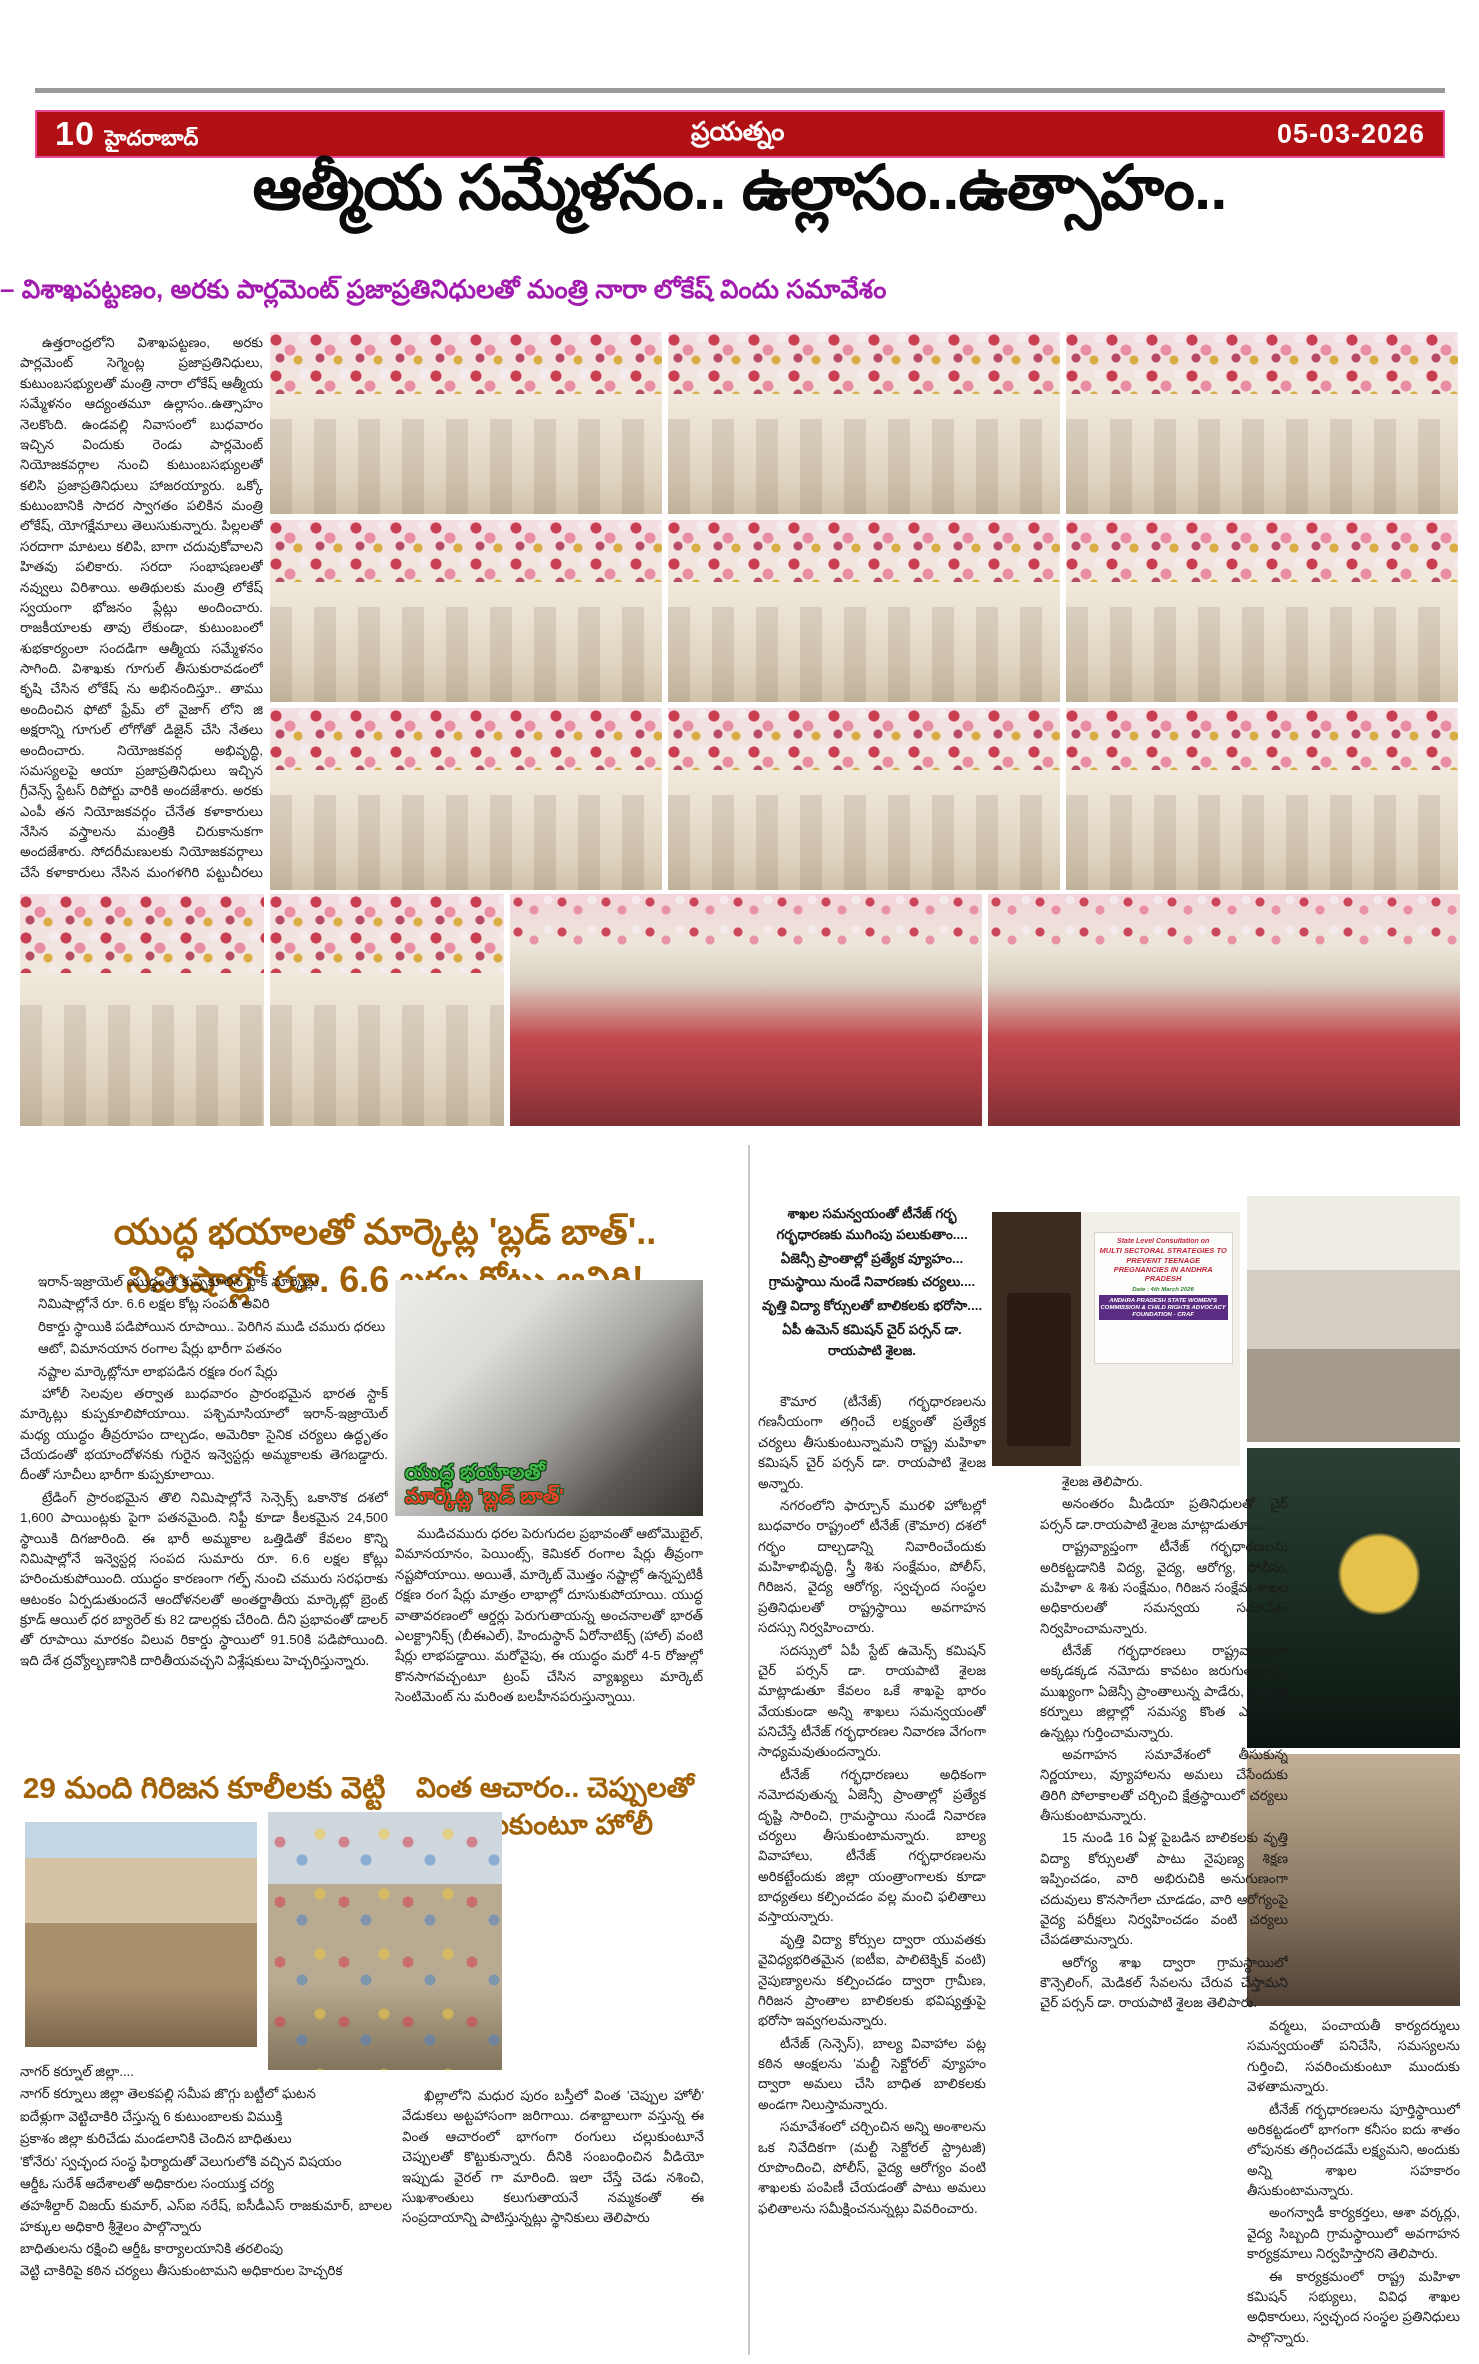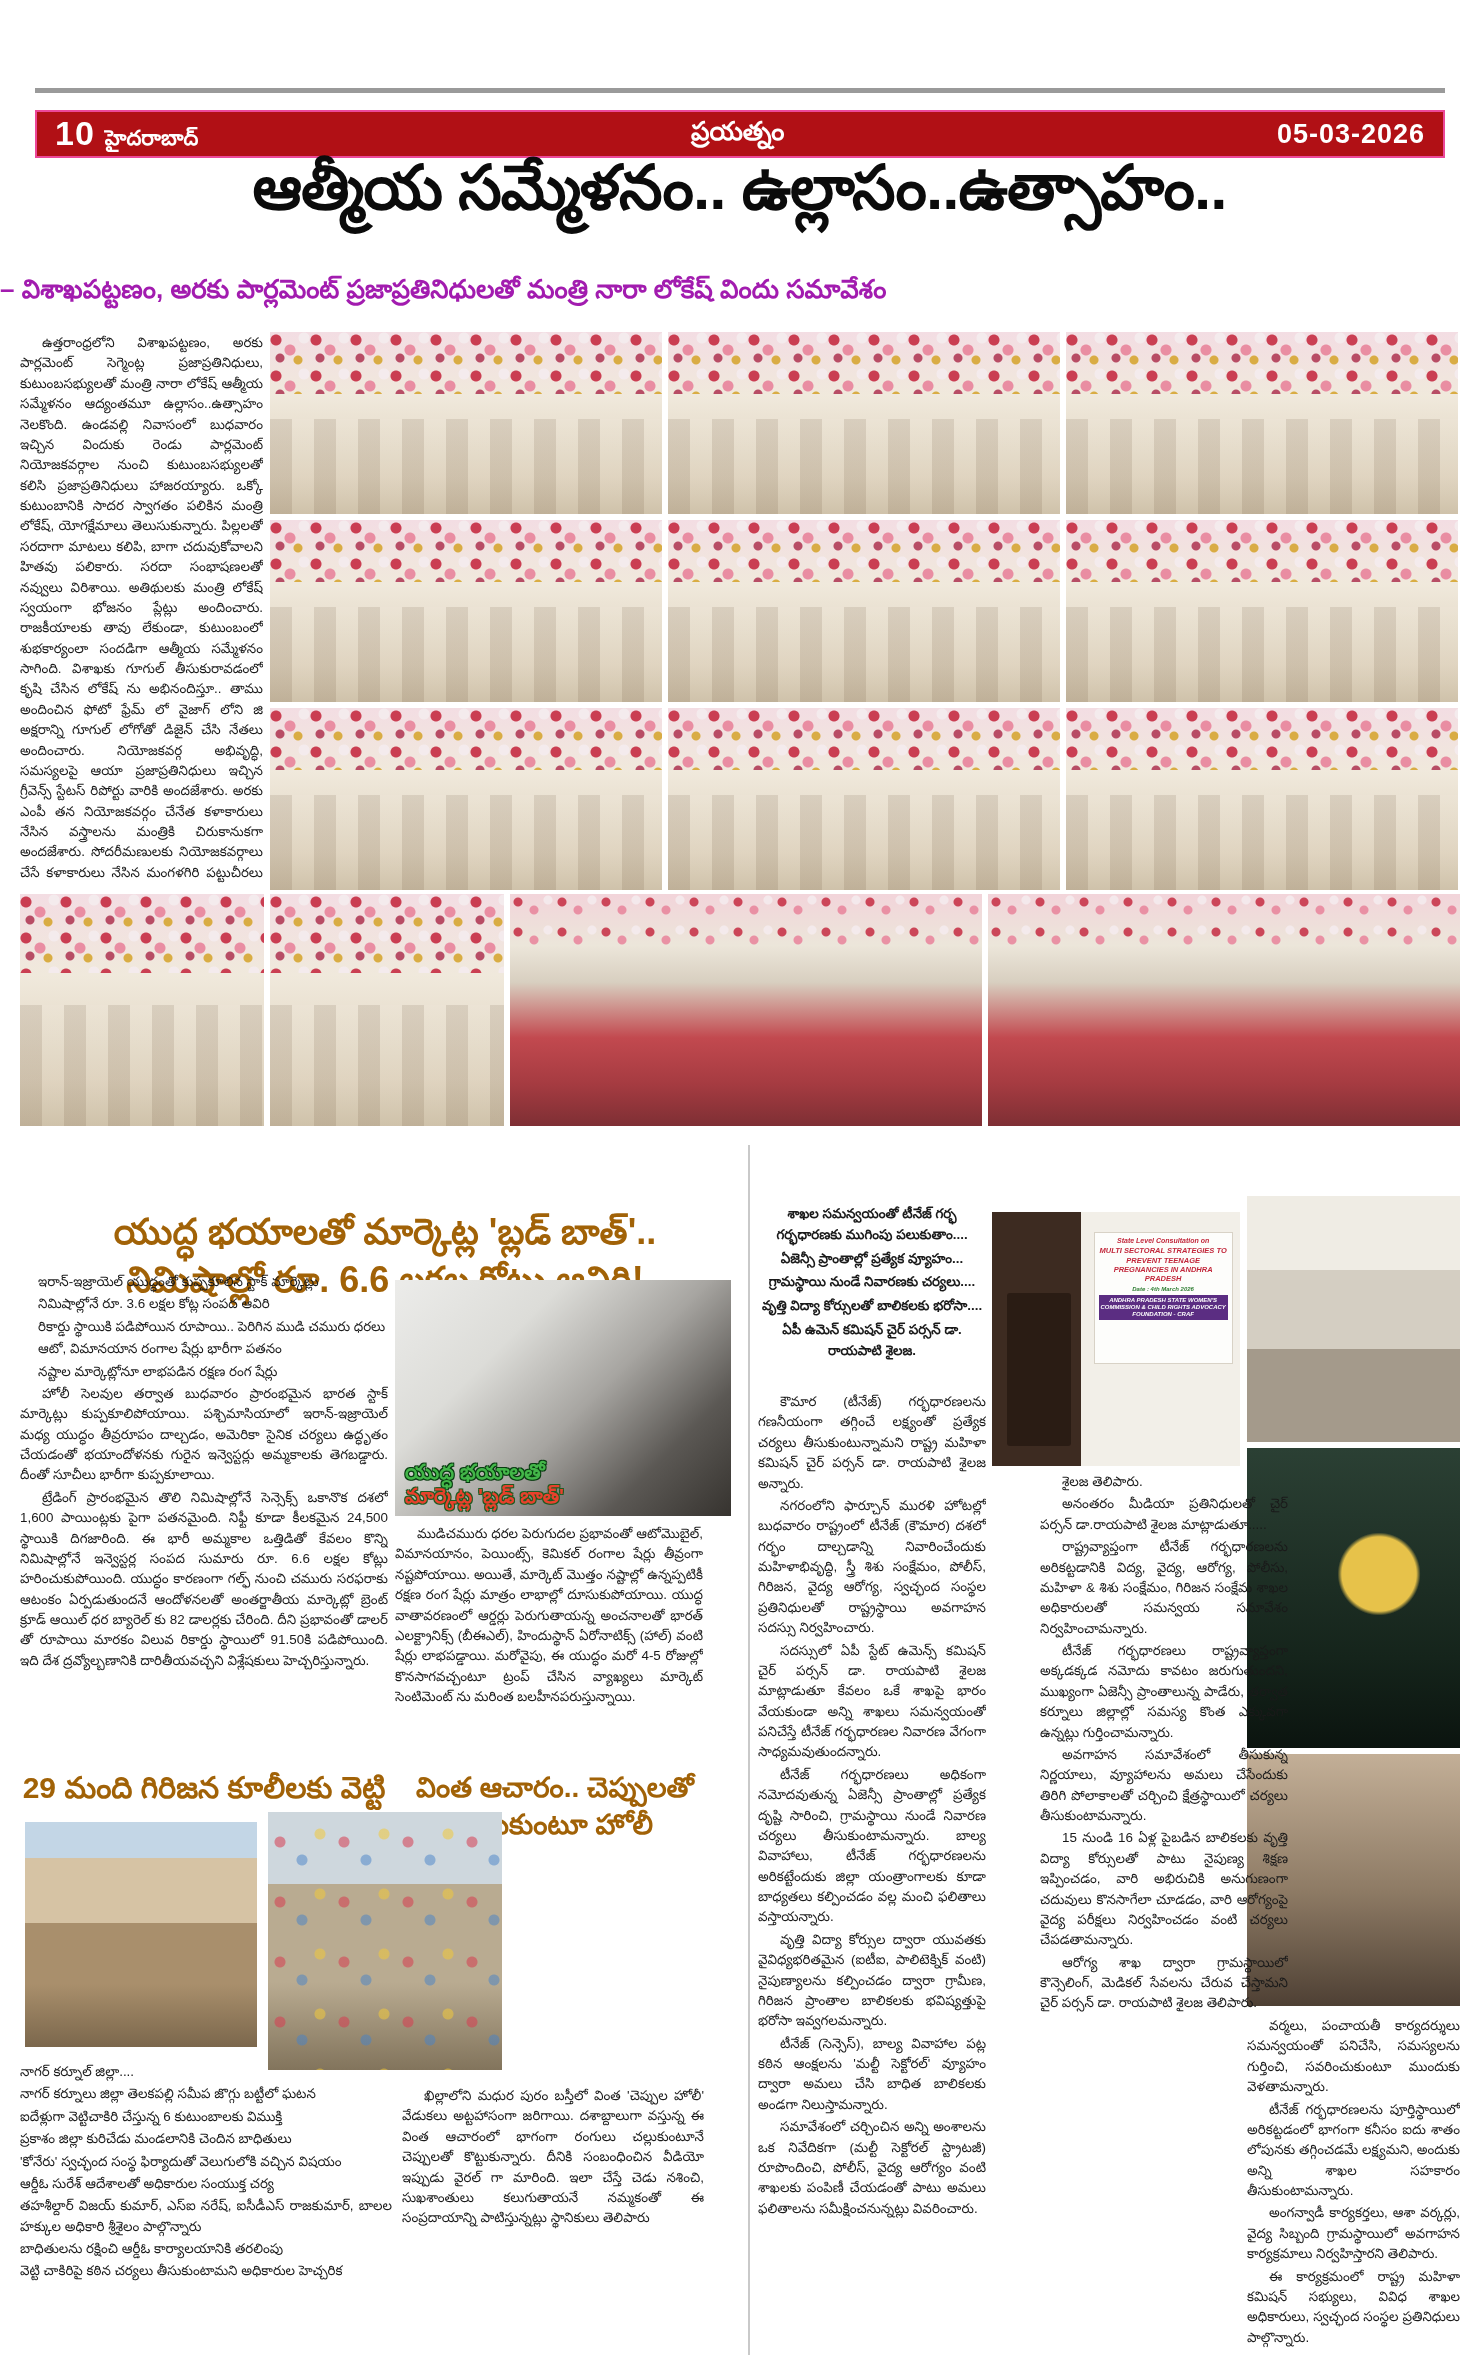--- a/index.html
+++ b/index.html
@@ -37,21 +37,21 @@
       radial-gradient(circle at 10px 26px,#b5455f 4px,transparent 5px);
     background-size:40px 36px;opacity:.95;}
   .ph--event::after{content:"";position:absolute;left:0;right:0;bottom:0;height:52%;
     background:repeating-linear-gradient(90deg,rgba(120,100,80,.16) 0 22px,rgba(255,255,255,.05) 22px 44px);}
   .ph--dining{background:linear-gradient(180deg,#f2d4da 0%,#ece6da 22%,#d8cfc0 38%,#c2494f 62%,#a53b41 82%,#7e2f34 100%);}
   .ph--dining::before{content:"";position:absolute;left:0;right:0;top:0;height:22%;
     background-image:radial-gradient(circle at 8px 8px,#c8364b 4px,transparent 5px),
       radial-gradient(circle at 24px 16px,#e9899f 4px,transparent 5px),
       radial-gradient(circle at 38px 6px,#f5ecee 4px,transparent 5px);
     background-size:44px 30px;opacity:.9;}
-  .ph--laptop{background:linear-gradient(135deg,#ececea 0%,#dcdcd8 30%,#a7a5a1 55%,#5b5854 78%,#36332f 100%);padding-left:28px;}
+  .ph--laptop{background:linear-gradient(135deg,#ececea 0%,#dcdcd8 30%,#a7a5a1 55%,#5b5854 78%,#36332f 100%);}
   .ph--truck{background:linear-gradient(180deg,#c3d6e6 0 16%,#d6c3a4 16% 45%,#a98f6c 45% 72%,#7b674c 100%);}
   .ph--holi{background:linear-gradient(180deg,#ced7dd 0 28%,#b9ab91 28% 66%,#82745c 100%);}
   .ph--holi::after{content:"";position:absolute;inset:0;
     background-image:radial-gradient(circle at 12px 30px,rgba(214,60,80,.55) 5px,transparent 6px),
       radial-gradient(circle at 34px 48px,rgba(70,130,200,.5) 5px,transparent 6px),
       radial-gradient(circle at 52px 22px,rgba(240,200,60,.55) 5px,transparent 6px);
     background-size:64px 60px;}
   .ph--stage{background:linear-gradient(180deg,#efece4 0 30%,#d4cec2 30% 62%,#a49a8b 62% 100%);}
   .ph--speaker{background:radial-gradient(circle at 62% 42%,#e7c24a 0 17%,rgba(231,194,74,0) 19%),linear-gradient(180deg,#2b4034 0%,#15241b 70%,#0b140f 100%);}
   .ph--audience{background:linear-gradient(180deg,#c3af97 0%,#8d7a64 55%,#4e4034 100%);}
@@ -111,21 +111,21 @@
   <div class="abs vrule" style="left:748px;top:1145px;height:1210px;"></div>
 
   <div class="abs h-sec" style="left:30px;top:1160px;width:710px;font-size:36px;">
     <div>యుద్ధ భయాలతో మార్కెట్ల 'బ్లడ్ బాత్'..</div>
     <div>నిమిషాల్లో రూ. 6.6 లక్షల కోట్లు ఆవిరి!</div>
   </div>
 
   <div class="abs col" style="left:20px;top:1272px;width:368px;height:434px;">
     <div class="hl">
       <div>ఇరాన్-ఇజ్రాయెల్ యుద్ధంతో కుప్పకూలిన స్టాక్ మార్కెట్లు</div>
-      <div>నిమిషాల్లోనే రూ. 3.6 లక్షల కోట్ల సంపద ఆవిరి</div>
+      <div>నిమిషాల్లోనే రూ. 6.6 లక్షల కోట్ల సంపద ఆవిరి</div>
       <div>రికార్డు స్థాయికి పడిపోయిన రూపాయి.. పెరిగిన ముడి చమురు ధరలు</div>
       <div>ఆటో, విమానయాన రంగాల షేర్లు భారీగా పతనం</div>
       <div>నష్టాల మార్కెట్లోనూ లాభపడిన రక్షణ రంగ షేర్లు</div>
     </div>
     <p>హోలీ సెలవుల తర్వాత బుధవారం ప్రారంభమైన భారత స్టాక్ మార్కెట్లు కుప్పకూలిపోయాయి. పశ్చిమాసియాలో ఇరాన్-ఇజ్రాయెల్ మధ్య యుద్ధం తీవ్రరూపం దాల్చడం, అమెరికా సైనిక చర్యలు ఉద్ధృతం చేయడంతో భయాందోళనకు గురైన ఇన్వెస్టర్లు అమ్మకాలకు తెగబడ్డారు. దీంతో సూచీలు భారీగా కుప్పకూలాయి.</p>
     <p>ట్రేడింగ్ ప్రారంభమైన తొలి నిమిషాల్లోనే సెన్సెక్స్ ఒకానొక దశలో 1,600 పాయింట్లకు పైగా పతనమైంది. నిఫ్టీ కూడా కీలకమైన 24,500 స్థాయికి దిగజారింది. ఈ భారీ అమ్మకాల ఒత్తిడితో కేవలం కొన్ని నిమిషాల్లోనే ఇన్వెస్టర్ల సంపద సుమారు రూ. 6.6 లక్షల కోట్లు హరించుకుపోయింది. యుద్ధం కారణంగా గల్ఫ్ నుంచి చమురు సరఫరాకు ఆటంకం ఏర్పడుతుందనే ఆందోళనలతో అంతర్జాతీయ మార్కెట్లో బ్రెంట్ క్రూడ్ ఆయిల్ ధర బ్యారెల్ కు 82 డాలర్లకు చేరింది. దీని ప్రభావంతో డాలర్ తో రూపాయి మారకం విలువ రికార్డు స్థాయిలో 91.50కి పడిపోయింది. ఇది దేశ ద్రవ్యోల్బణానికి దారితీయవచ్చని విశ్లేషకులు హెచ్చరిస్తున్నారు.</p>
   </div>
 
   <div class="ph ph--laptop" style="left:395px;top:1280px;width:308px;height:236px;">
     <div class="capwrap">

